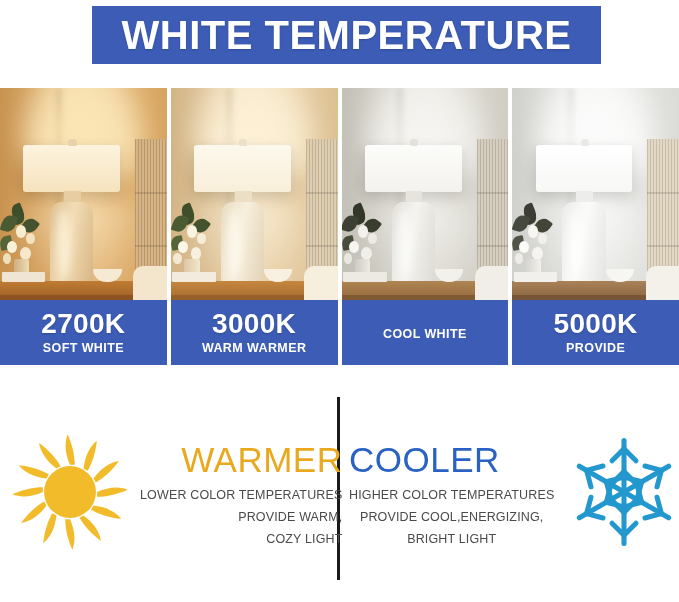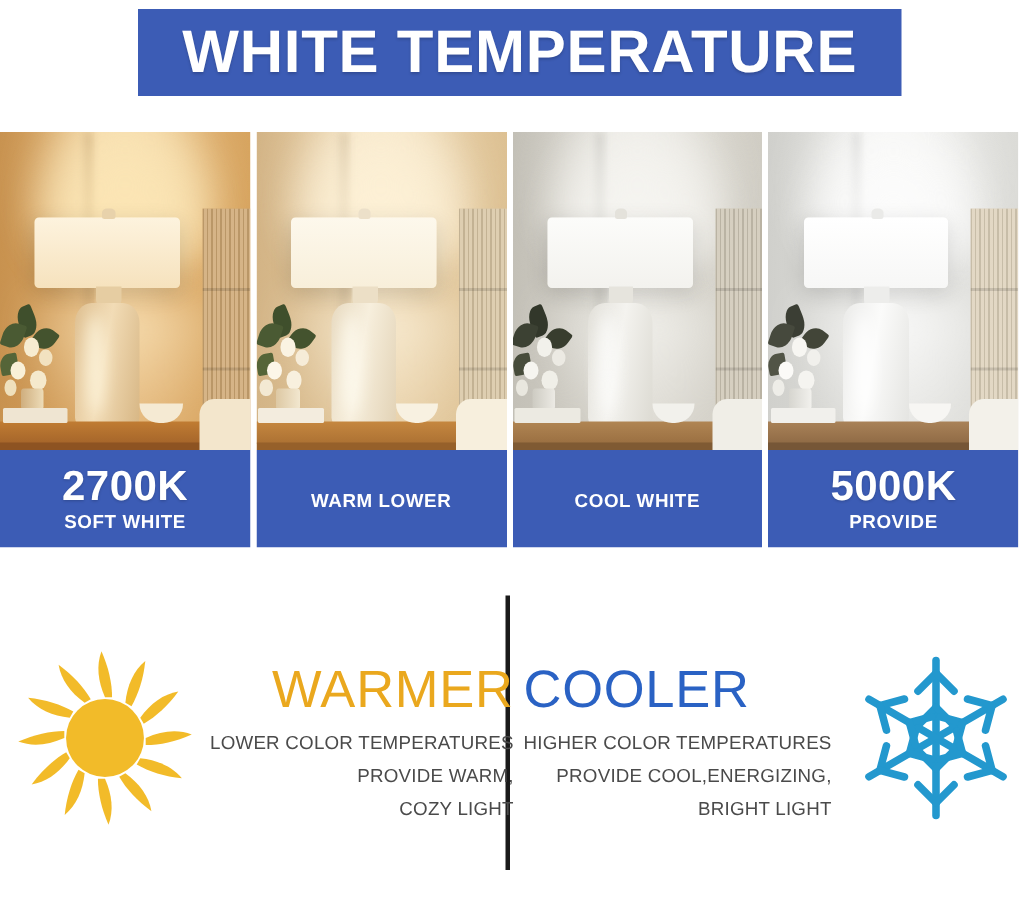--- a/index.html
+++ b/index.html
@@ -303,21 +303,21 @@
   .icon-sun { width: 140px; height: 175px; margin-top: 22px; }
   .icon-snow { width: 140px; height: 175px; margin-top: 22px; }
 
   .text-col {
     flex: 1 1 auto;
     display: flex;
     flex-direction: column;
     padding-top: 60px;
   }
   .text-warm { align-items: flex-end; text-align: right; padding-right: 4px; }
-  .text-cool { align-items: flex-start; text-align: right; padding-left: 4px; }
+  .text-cool { align-items: flex-start; text-align: center; padding-left: 4px; }
 
   .big-word {
     font-size: 35px;
     font-weight: 400;
     line-height: 1.05;
     letter-spacing: 0.5px;
   }
   .big-warm { color: #eaa81e; }
   .big-cool { color: #2a62c4; }
 
@@ -421,21 +421,22 @@
         <div class="vase" style="background:linear-gradient(90deg,#ddc8a3,#f2e7cf)"></div>
       </div>
 
       <div class="table-top" style="background:linear-gradient(180deg,#c5873f,#ac7133)"></div>
       <div class="table-edge" style="background:#96602a"></div>
       <div class="books" style="background:#f3ecde"></div>
       <div class="bowl" style="background:#f8f1e1"></div>
       <div class="bed" style="background:#f7efdd"></div>
     </div>
     <div class="label-bar">
-      <div class="kelvin-sub">WARM LOWER</div>
+      <div class="kelvin">3000K</div>
+      <div class="kelvin-sub">WARM WARMER</div>
     </div>
   </div>
 
   <div class="panel">
     <div class="scene">
       <div class="wall" style="background:#d3d0c7"></div>
       <div class="wall-left" style="background:linear-gradient(90deg,#c3c0b7,#d1cec5)"></div>
       <div class="wall-right" style="background:linear-gradient(90deg,#dcd9d1,#d0cdc4)"></div>
       <div class="ceiling-glow" style="background:radial-gradient(ellipse at 50% 80%, #f4f3ef 0%, rgba(244,243,239,0.7) 45%, rgba(244,243,239,0) 72%)"></div>
       <div class="panel-shadow-corner" style="background:rgba(100,98,92,0.3)"></div>

